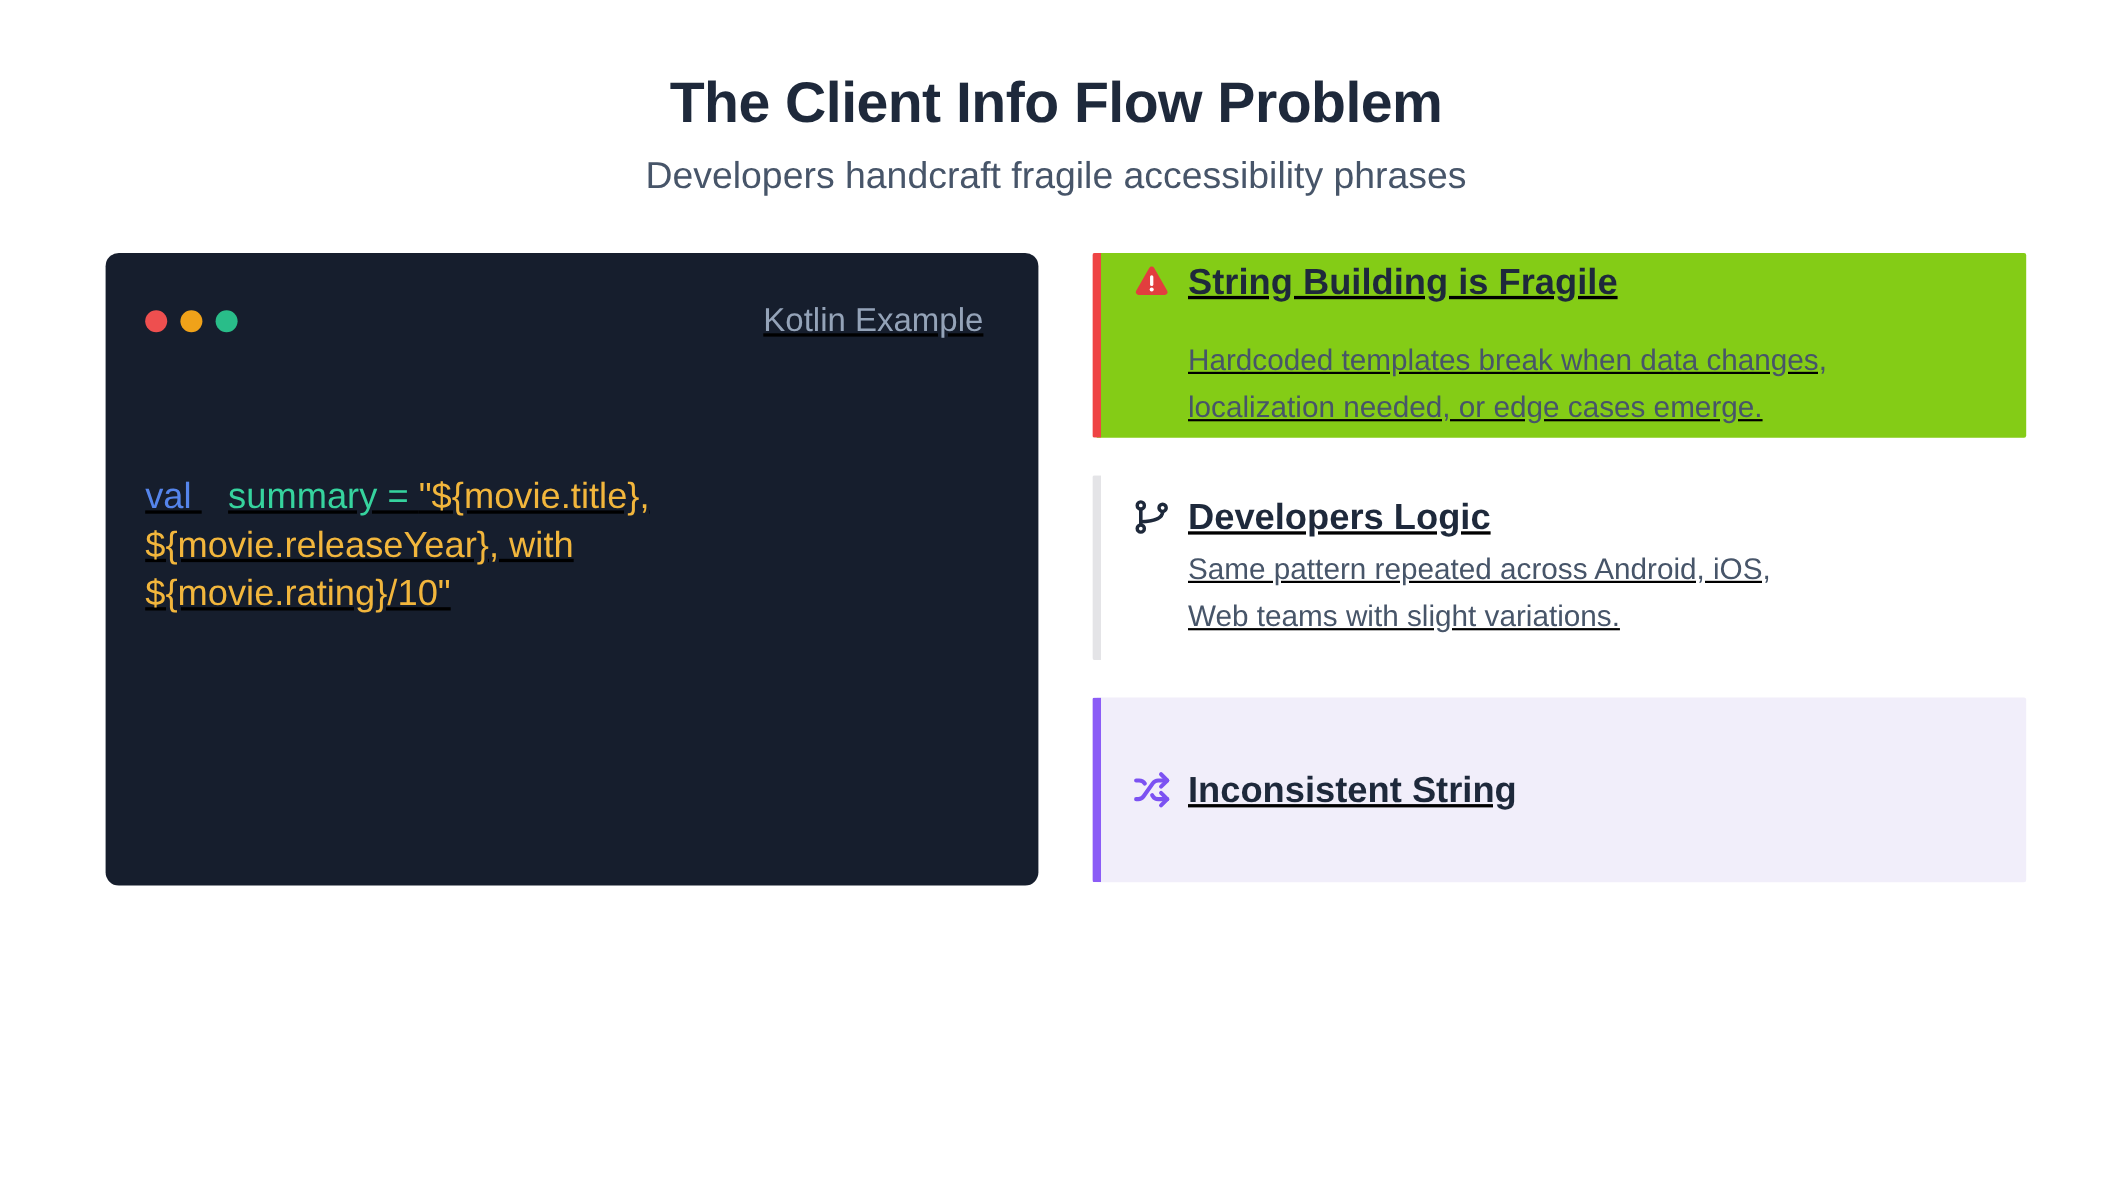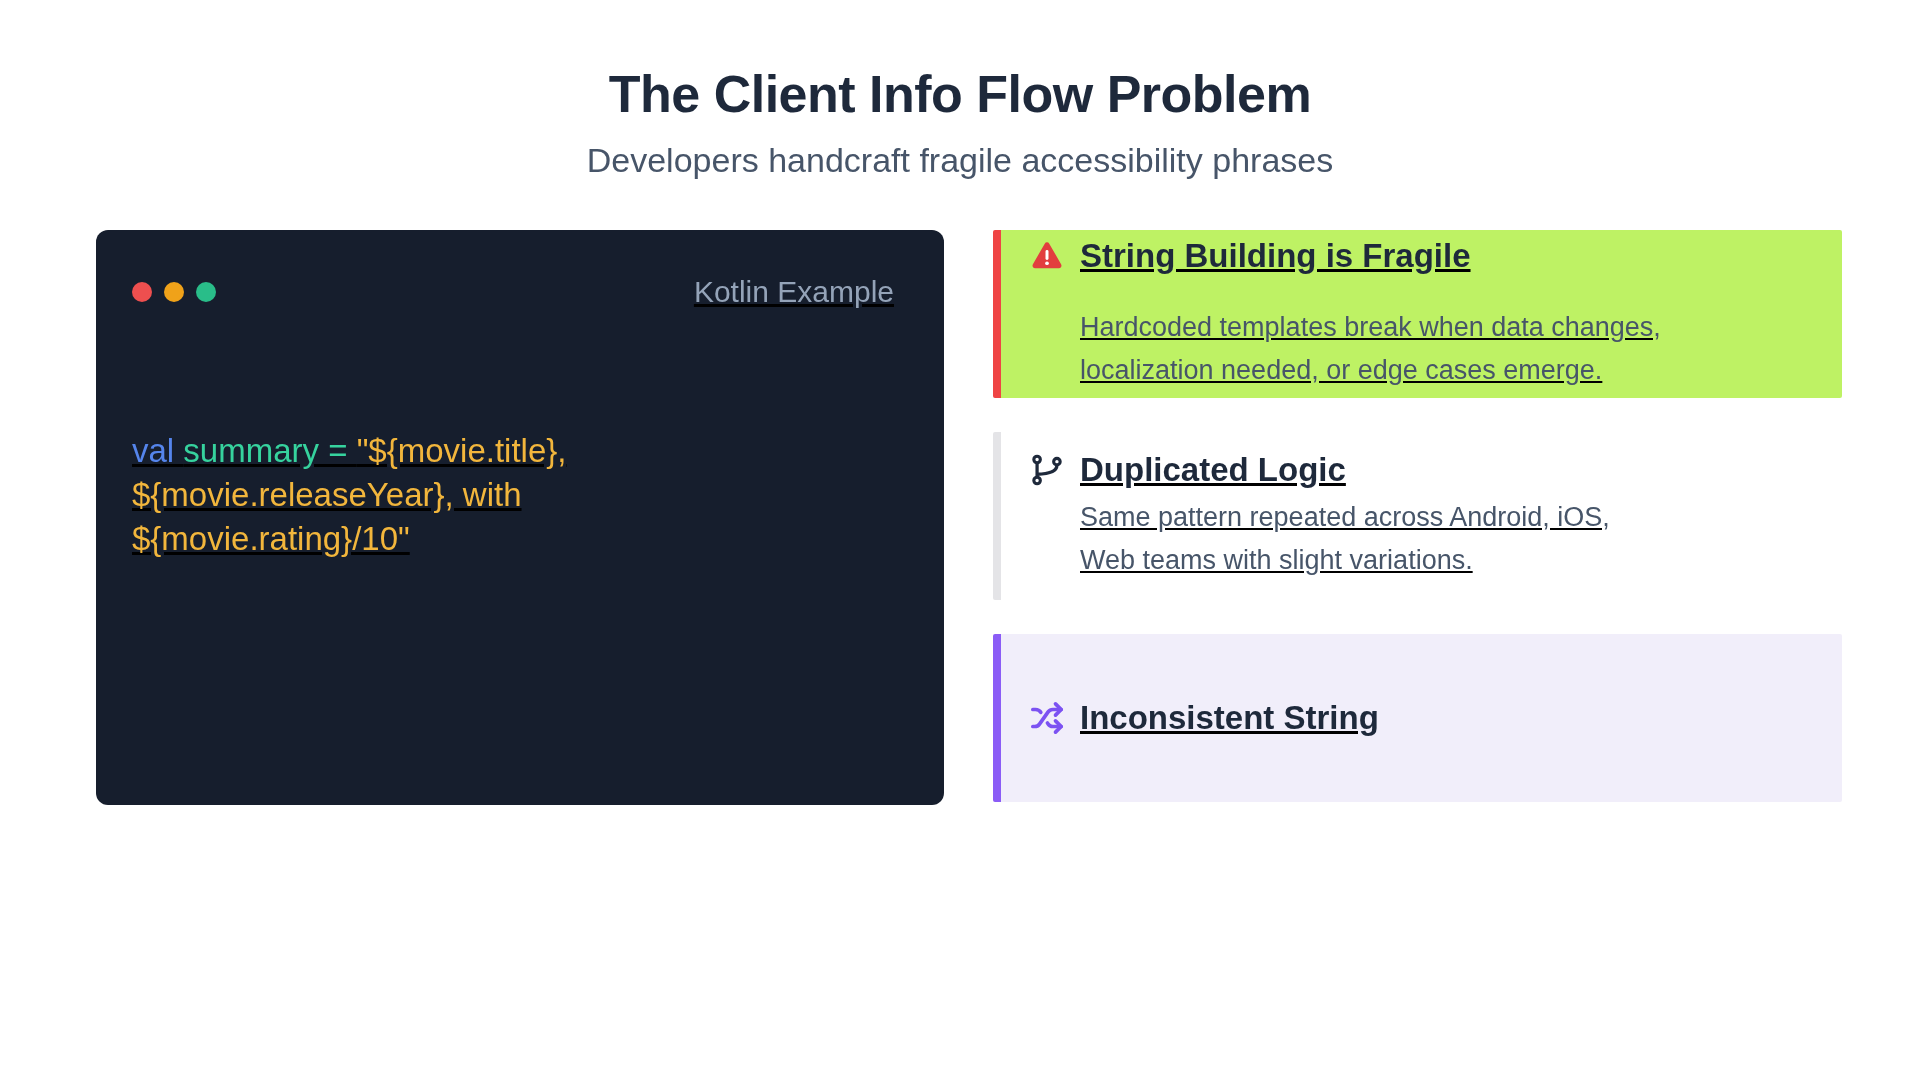--- a/index.html
+++ b/index.html
@@ -35,21 +35,21 @@
   .window-titlebar { display: flex; justify-content: space-between; align-items: center; }
   .traffic-lights { display: flex; gap: 12px; }
   .traffic-dot { width: 20px; height: 20px; border-radius: 50%; }
   .window-label { font-size: 30px; color: var(--win-label, #94a3b8); }
   .code {
     margin-top: 120px;
     font-size: 33px; line-height: 44px; font-weight: 400;
     letter-spacing: 0;
   }
   .tok-keyword    { color: var(--tok-keyword, #5585ec); }
-  .tok-identifier { color: var(--tok-identifier, #36d39e); }
+  .tok-identifier { color: var(--tok-identifier, #36d39e); margin-left: 24px; }
   .tok-string     { color: var(--tok-string, #f2b63c); }
 
   
   .cards-column { display: flex; flex-direction: column; gap: 34px; width: 849px; }
   .card {
     height: 168px;
     border-left: 8px solid #e4e4e7;
     background: #ffffff;
     border-radius: 2px;
     display: flex; flex-direction: column; justify-content: center;
@@ -86,42 +86,42 @@
       </div>
       <div class="code">
           <div class="code-line"><span class="tok-keyword">val </span><span class="tok-identifier">summary = </span><span class="tok-string">"${movie.title},</span></div>
           <div class="code-line"><span class="tok-string">${movie.releaseYear}, with</span></div>
           <div class="code-line"><span class="tok-string">${movie.rating}/10"</span></div>
         </div>
     </div>
 
     <div class="cards-column">
 
-      <div class="card" style="border-left-color: rgb(239, 68, 68); background: #bef264; gap: 24px;">
+      <div class="card" style="border-left-color: rgb(239, 68, 68); background: #84cc16; gap: 24px;">
         <div class="card-head">
           <svg class="card-icon" viewBox="0 0 24 24" style="color: rgb(226, 62, 62);">
             <path d="M10.4 3.3 2.05 17.8a1.9 1.9 0 0 0 1.65 2.85h16.6a1.9 1.9 0 0 0 1.65-2.85L13.6 3.3a1.85 1.85 0 0 0-3.2 0Z" fill="currentColor"></path>
             <path d="M12 8.9v4.9" stroke="#ffffff" stroke-width="2.1" stroke-linecap="round" fill="none"></path>
             <circle cx="12" cy="17.1" r="1.3" fill="#ffffff"></circle>
           </svg>
           <span class="card-title">String Building is Fragile</span>
         </div>
         <div class="card-body">Hardcoded templates break when data changes,<br>localization needed, or edge cases emerge.</div>
       </div>
 
       <div class="card" style="border-left-color: rgb(228, 228, 231); background: rgb(255, 255, 255);">
         <div class="card-head">
           <svg class="card-icon" viewBox="0 0 24 24" style="color: rgb(30, 41, 59);">
             <circle cx="5" cy="4.6" r="2.3" fill="none" stroke="currentColor" stroke-width="2.2"></circle>
             <circle cx="5" cy="19.4" r="2.3" fill="none" stroke="currentColor" stroke-width="2.2"></circle>
             <circle cx="19" cy="6.1" r="2.3" fill="none" stroke="currentColor" stroke-width="2.2"></circle>
             <path d="M5 7v10" stroke="currentColor" stroke-width="2.3" fill="none"></path>
             <path d="M19 8.6C19 12.6 13.8 14.7 5 15" stroke="currentColor" stroke-width="2.3" fill="none"></path>
           </svg>
-          <span class="card-title">Duplicated Logic</span>
+          <span class="card-title">Developers Logic</span>
         </div>
         <div class="card-body">Same pattern repeated across Android, iOS,<br>Web teams with slight variations.</div>
       </div>
 
       <div class="card" style="border-left-color: rgb(139, 92, 246); background: rgb(241, 238, 250);">
         <div class="card-head">
           <svg class="card-icon" viewBox="0 0 24 24" fill="none" stroke="currentColor" stroke-width="2.6" stroke-linecap="round" stroke-linejoin="round" style="color: rgb(124, 82, 242);">
             <path d="M2 18h1.4c1.3 0 2.5-.6 3.3-1.7l6.1-8.6c.8-1.1 2-1.7 3.3-1.7H22"></path>
             <path d="m18 2 4 4-4 4"></path>
             <path d="M2 6h1.9c1.5 0 2.9.7 3.7 2"></path>

